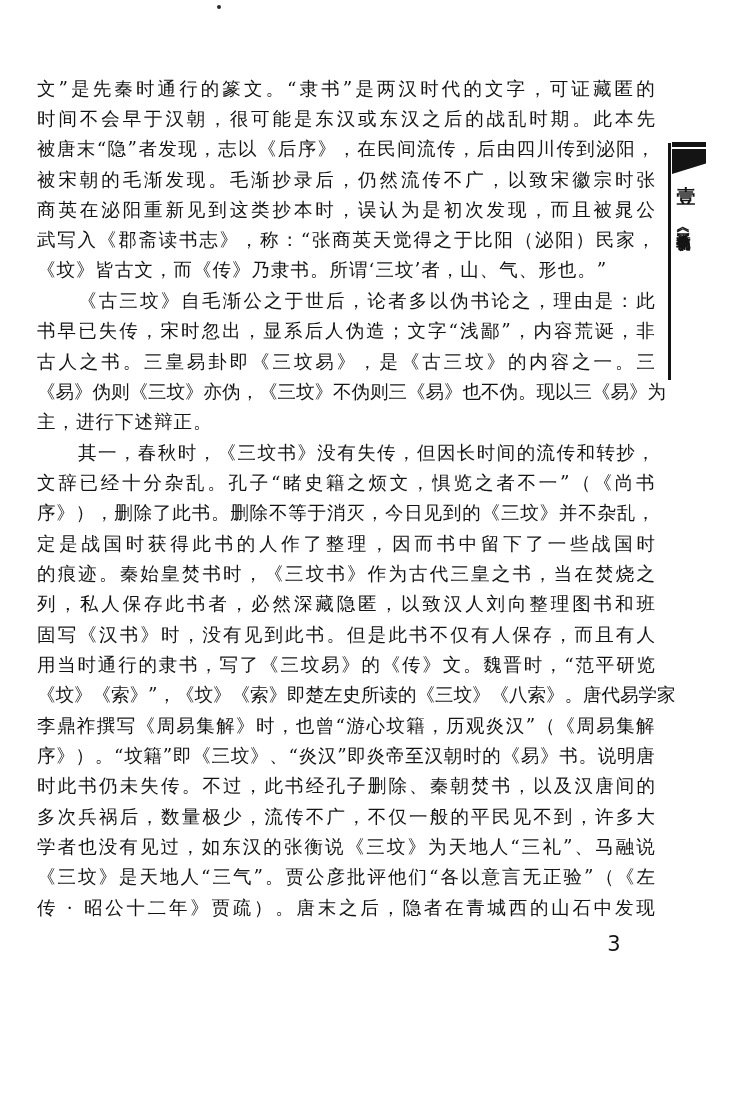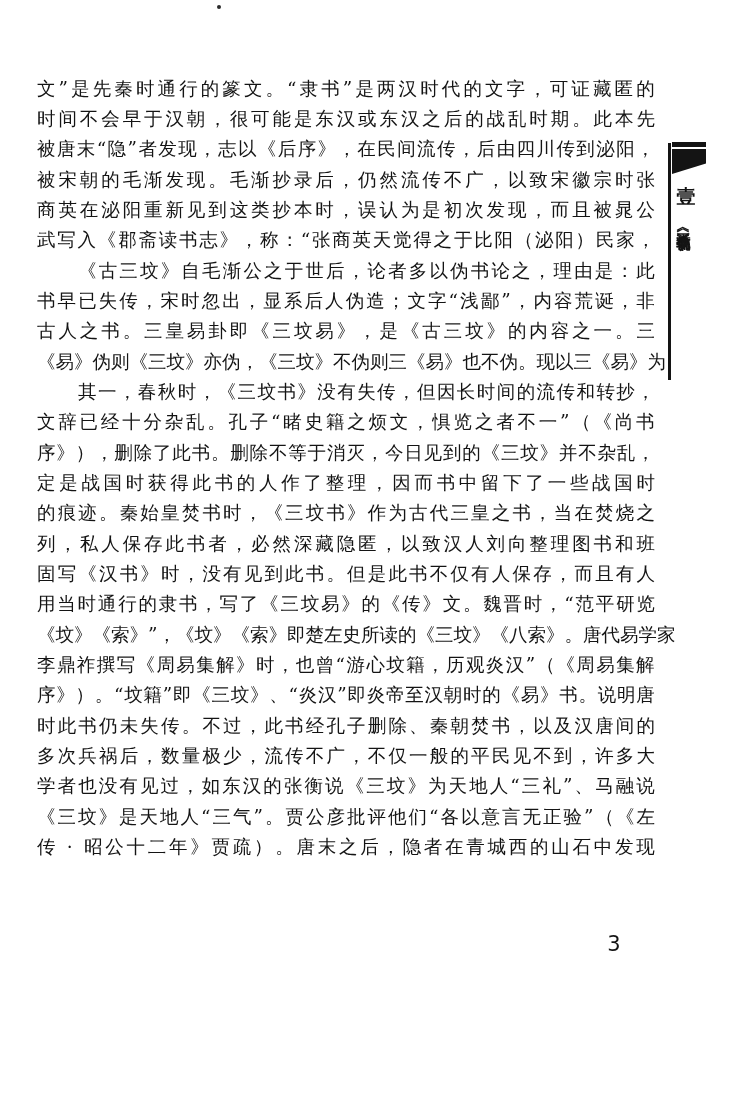--- a/index.html
+++ b/index.html
@@ -70,24 +70,26 @@
 
   <div class="speck"></div>
 
   <div class="body-text" id="body-lines">
       <div class="line j"><span>文</span><span>”</span><span>是</span><span>先</span><span>秦</span><span>时</span><span>通</span><span>行</span><span>的</span><span>篆</span><span>文</span><span>。</span><span>“</span><span>隶</span><span>书</span><span>”</span><span>是</span><span>两</span><span>汉</span><span>时</span><span>代</span><span>的</span><span>文</span><span>字</span><span>，</span><span>可</span><span>证</span><span>藏</span><span>匿</span><span>的</span></div>
       <div class="line j"><span>时</span><span>间</span><span>不</span><span>会</span><span>早</span><span>于</span><span>汉</span><span>朝</span><span>，</span><span>很</span><span>可</span><span>能</span><span>是</span><span>东</span><span>汉</span><span>或</span><span>东</span><span>汉</span><span>之</span><span>后</span><span>的</span><span>战</span><span>乱</span><span>时</span><span>期</span><span>。</span><span>此</span><span>本</span><span>先</span></div>
       <div class="line j"><span>被</span><span>唐</span><span>末</span><span>“</span><span>隐</span><span>”</span><span>者</span><span>发</span><span>现</span><span>，</span><span>志</span><span>以</span><span>《</span><span>后</span><span>序</span><span>》</span><span>，</span><span>在</span><span>民</span><span>间</span><span>流</span><span>传</span><span>，</span><span>后</span><span>由</span><span>四</span><span>川</span><span>传</span><span>到</span><span>泌</span><span>阳</span><span>，</span></div>
       <div class="line j"><span>被</span><span>宋</span><span>朝</span><span>的</span><span>毛</span><span>渐</span><span>发</span><span>现</span><span>。</span><span>毛</span><span>渐</span><span>抄</span><span>录</span><span>后</span><span>，</span><span>仍</span><span>然</span><span>流</span><span>传</span><span>不</span><span>广</span><span>，</span><span>以</span><span>致</span><span>宋</span><span>徽</span><span>宗</span><span>时</span><span>张</span></div>
       <div class="line j"><span>商</span><span>英</span><span>在</span><span>泌</span><span>阳</span><span>重</span><span>新</span><span>见</span><span>到</span><span>这</span><span>类</span><span>抄</span><span>本</span><span>时</span><span>，</span><span>误</span><span>认</span><span>为</span><span>是</span><span>初</span><span>次</span><span>发</span><span>现</span><span>，</span><span>而</span><span>且</span><span>被</span><span>晁</span><span>公</span></div>
       <div class="line j"><span>武</span><span>写</span><span>入</span><span>《</span><span>郡</span><span>斋</span><span>读</span><span>书</span><span>志</span><span>》</span><span>，</span><span>称</span><span>：</span><span>“</span><span>张</span><span>商</span><span>英</span><span>天</span><span>觉</span><span>得</span><span>之</span><span>于</span><span>比</span><span>阳</span><span>（</span><span>泌</span><span>阳</span><span>）</span><span>民</span><span>家</span><span>，</span></div>
+      <div class="line pack">《坟》皆古文，而《传》乃隶书。所谓‘三坟’者，山、气、形也。”</div>
       <div class="line ind j"><span>《</span><span>古</span><span>三</span><span>坟</span><span>》</span><span>自</span><span>毛</span><span>渐</span><span>公</span><span>之</span><span>于</span><span>世</span><span>后</span><span>，</span><span>论</span><span>者</span><span>多</span><span>以</span><span>伪</span><span>书</span><span>论</span><span>之</span><span>，</span><span>理</span><span>由</span><span>是</span><span>：</span><span>此</span></div>
       <div class="line j"><span>书</span><span>早</span><span>已</span><span>失</span><span>传</span><span>，</span><span>宋</span><span>时</span><span>忽</span><span>出</span><span>，</span><span>显</span><span>系</span><span>后</span><span>人</span><span>伪</span><span>造</span><span>；</span><span>文</span><span>字</span><span>“</span><span>浅</span><span>鄙</span><span>”</span><span>，</span><span>内</span><span>容</span><span>荒</span><span>诞</span><span>，</span><span>非</span></div>
       <div class="line j"><span>古</span><span>人</span><span>之</span><span>书</span><span>。</span><span>三</span><span>皇</span><span>易</span><span>卦</span><span>即</span><span>《</span><span>三</span><span>坟</span><span>易</span><span>》</span><span>，</span><span>是</span><span>《</span><span>古</span><span>三</span><span>坟</span><span>》</span><span>的</span><span>内</span><span>容</span><span>之</span><span>一</span><span>。</span><span>三</span></div>
       <div class="line j"><span>《</span><span>易</span><span>》</span><span>伪</span><span>则</span><span>《</span><span>三</span><span>坟</span><span>》</span><span>亦</span><span>伪</span><span>，</span><span>《</span><span>三</span><span>坟</span><span>》</span><span>不</span><span>伪</span><span>则</span><span>三</span><span>《</span><span>易</span><span>》</span><span>也</span><span>不</span><span>伪</span><span>。</span><span>现</span><span>以</span><span>三</span><span>《</span><span>易</span><span>》</span><span>为</span></div>
+      <div class="line pack">主，进行下述辩正。</div>
       <div class="line ind j"><span>其</span><span>一</span><span>，</span><span>春</span><span>秋</span><span>时</span><span>，</span><span>《</span><span>三</span><span>坟</span><span>书</span><span>》</span><span>没</span><span>有</span><span>失</span><span>传</span><span>，</span><span>但</span><span>因</span><span>长</span><span>时</span><span>间</span><span>的</span><span>流</span><span>传</span><span>和</span><span>转</span><span>抄</span><span>，</span></div>
       <div class="line j"><span>文</span><span>辞</span><span>已</span><span>经</span><span>十</span><span>分</span><span>杂</span><span>乱</span><span>。</span><span>孔</span><span>子</span><span>“</span><span>睹</span><span>史</span><span>籍</span><span>之</span><span>烦</span><span>文</span><span>，</span><span>惧</span><span>览</span><span>之</span><span>者</span><span>不</span><span>一</span><span>”</span><span>（</span><span>《</span><span>尚</span><span>书</span></div>
       <div class="line j"><span>序</span><span>》</span><span>）</span><span>，</span><span>删</span><span>除</span><span>了</span><span>此</span><span>书</span><span>。</span><span>删</span><span>除</span><span>不</span><span>等</span><span>于</span><span>消</span><span>灭</span><span>，</span><span>今</span><span>日</span><span>见</span><span>到</span><span>的</span><span>《</span><span>三</span><span>坟</span><span>》</span><span>并</span><span>不</span><span>杂</span><span>乱</span><span>，</span></div>
       <div class="line j"><span>定</span><span>是</span><span>战</span><span>国</span><span>时</span><span>获</span><span>得</span><span>此</span><span>书</span><span>的</span><span>人</span><span>作</span><span>了</span><span>整</span><span>理</span><span>，</span><span>因</span><span>而</span><span>书</span><span>中</span><span>留</span><span>下</span><span>了</span><span>一</span><span>些</span><span>战</span><span>国</span><span>时</span></div>
       <div class="line j"><span>的</span><span>痕</span><span>迹</span><span>。</span><span>秦</span><span>始</span><span>皇</span><span>焚</span><span>书</span><span>时</span><span>，</span><span>《</span><span>三</span><span>坟</span><span>书</span><span>》</span><span>作</span><span>为</span><span>古</span><span>代</span><span>三</span><span>皇</span><span>之</span><span>书</span><span>，</span><span>当</span><span>在</span><span>焚</span><span>烧</span><span>之</span></div>
       <div class="line j"><span>列</span><span>，</span><span>私</span><span>人</span><span>保</span><span>存</span><span>此</span><span>书</span><span>者</span><span>，</span><span>必</span><span>然</span><span>深</span><span>藏</span><span>隐</span><span>匿</span><span>，</span><span>以</span><span>致</span><span>汉</span><span>人</span><span>刘</span><span>向</span><span>整</span><span>理</span><span>图</span><span>书</span><span>和</span><span>班</span></div>
       <div class="line j"><span>固</span><span>写</span><span>《</span><span>汉</span><span>书</span><span>》</span><span>时</span><span>，</span><span>没</span><span>有</span><span>见</span><span>到</span><span>此</span><span>书</span><span>。</span><span>但</span><span>是</span><span>此</span><span>书</span><span>不</span><span>仅</span><span>有</span><span>人</span><span>保</span><span>存</span><span>，</span><span>而</span><span>且</span><span>有</span><span>人</span></div>
       <div class="line j"><span>用</span><span>当</span><span>时</span><span>通</span><span>行</span><span>的</span><span>隶</span><span>书</span><span>，</span><span>写</span><span>了</span><span>《</span><span>三</span><span>坟</span><span>易</span><span>》</span><span>的</span><span>《</span><span>传</span><span>》</span><span>文</span><span>。</span><span>魏</span><span>晋</span><span>时</span><span>，</span><span>“</span><span>范</span><span>平</span><span>研</span><span>览</span></div>
       <div class="line j"><span>《</span><span>坟</span><span>》</span><span>《</span><span>索</span><span>》</span><span>”</span><span>，</span><span>《</span><span>坟</span><span>》</span><span>《</span><span>索</span><span>》</span><span>即</span><span>楚</span><span>左</span><span>史</span><span>所</span><span>读</span><span>的</span><span>《</span><span>三</span><span>坟</span><span>》</span><span>《</span><span>八</span><span>索</span><span>》</span><span>。</span><span>唐</span><span>代</span><span>易</span><span>学</span><span>家</span></div>
       <div class="line j"><span>李</span><span>鼎</span><span>祚</span><span>撰</span><span>写</span><span>《</span><span>周</span><span>易</span><span>集</span><span>解</span><span>》</span><span>时</span><span>，</span><span>也</span><span>曾</span><span>“</span><span>游</span><span>心</span><span>坟</span><span>籍</span><span>，</span><span>历</span><span>观</span><span>炎</span><span>汉</span><span>”</span><span>（</span><span>《</span><span>周</span><span>易</span><span>集</span><span>解</span></div>

